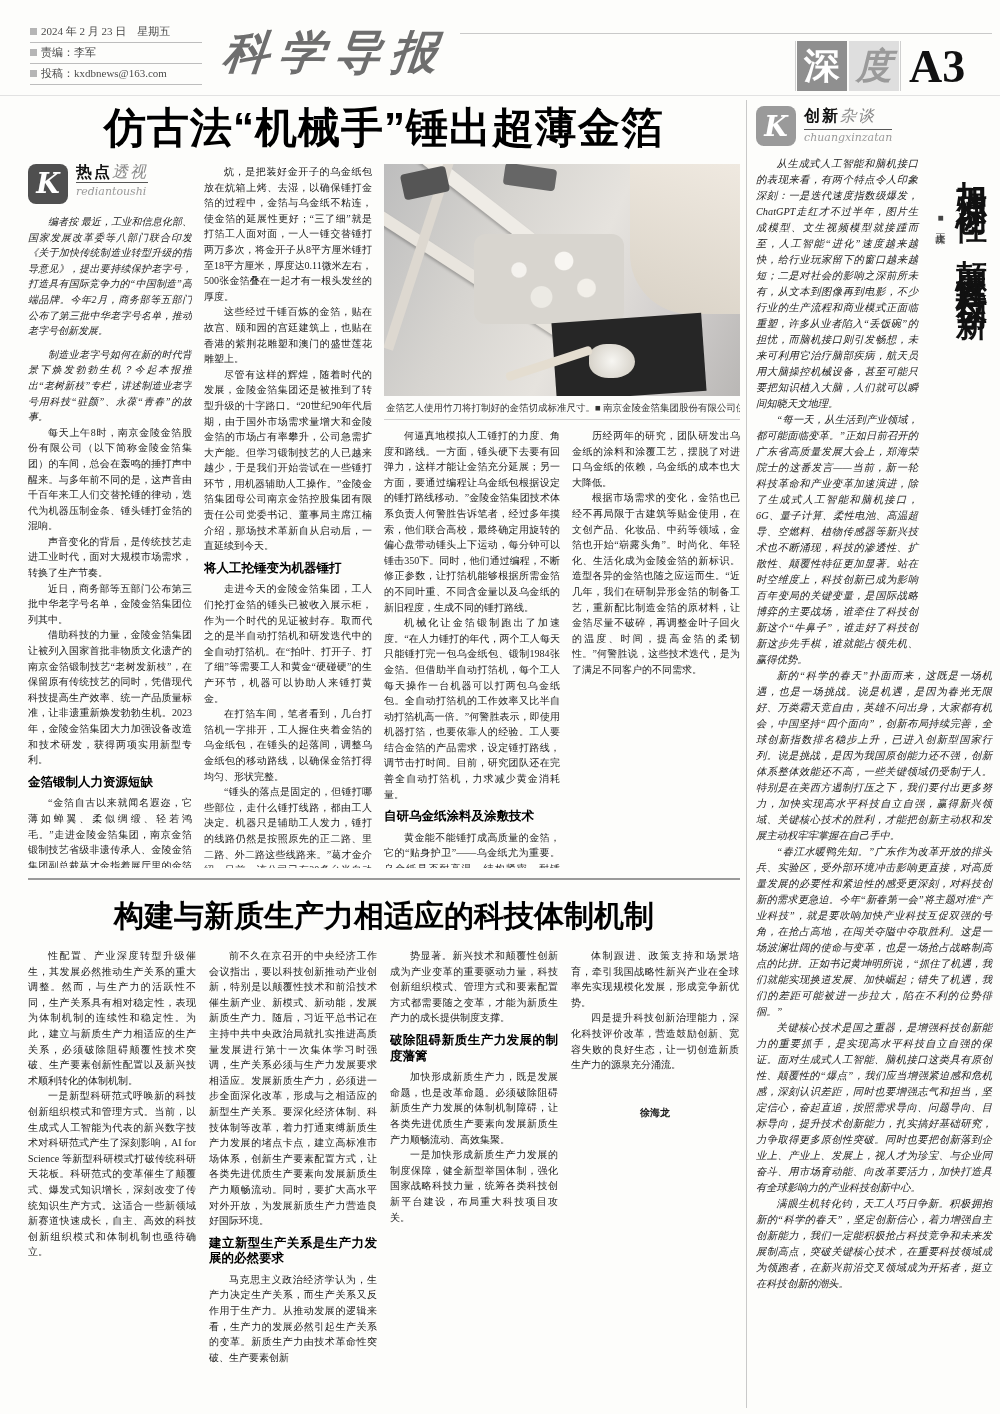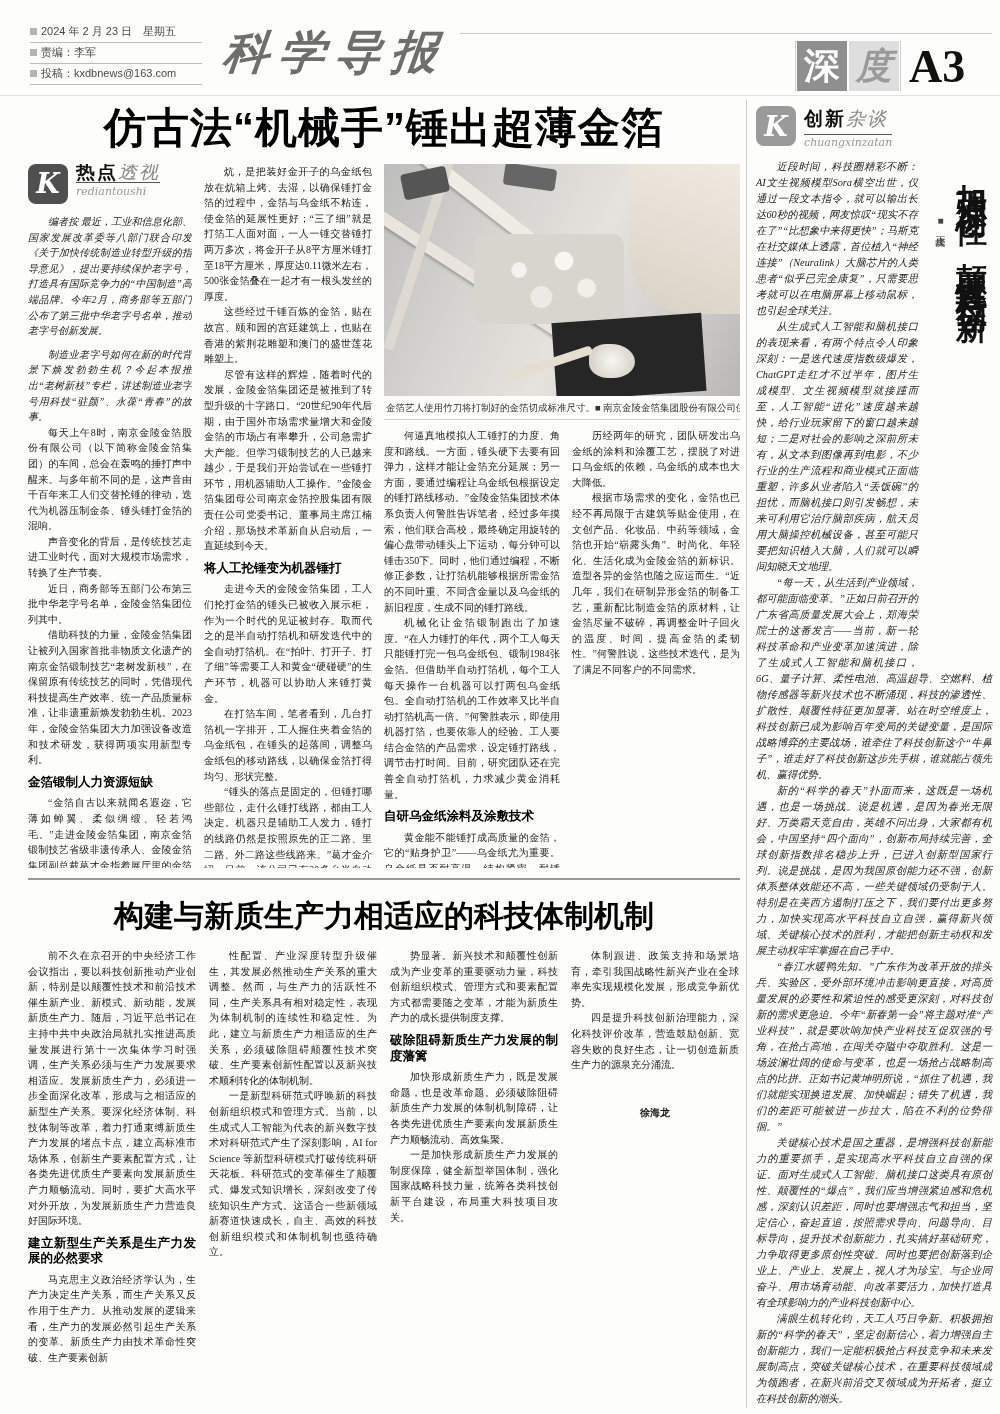--- a/index.html
+++ b/index.html
@@ -5,21 +5,21 @@
   * { margin:0; padding:0; box-sizing:border-box; }
   html,body { width:1000px; }
   body {
     width:1000px; height:1414px; position:relative;
     background:#fdfdfb; color:#1b1b1b;
     font-family:"Liberation Serif", serif;
     overflow:hidden;
   }
   .hairline { background:#c9c9c9; position:absolute; }
   
-  #header-left { position:absolute; left:30px; top:22px; width:172px; font-size:11px; color:#4a4a4a; font-family:Liberation Sans, sans-serif;}
+  #header-left { position:absolute; left:30px; top:22px; width:172px; font-size:11px; color:#4a4a4a; font-family:Liberation Serif, serif;}
   #header-left .hl-row { border-bottom:1px solid #bdbdbd; padding:2px 0 3px 0; white-space:nowrap;}
   .sq { display:inline-block; width:7px; height:7px; background:#b5b5b5; margin-right:4px;}
   #masthead { position:absolute; left:170px; top:22px; width:330px; text-align:center;
     font-size:46px; color:#6e6e6e; font-family:"DejaVu Serif", serif; font-style:italic;
     letter-spacing:10px; transform:skewX(-6deg); font-weight:bold;}
   #header-rule-top { left:460px; top:33px; width:532px; height:1px; }
   #page-flag { position:absolute; left:795px; top:40px; height:52px; display:flex; align-items:center; }
   .flag-vline { width:1px; height:50px; background:#cfcfcf; }
   .flag-block { width:50px; height:50px; display:flex; align-items:center; justify-content:center; font-size:36px; font-weight:bold; margin:0 1px;}
   .flag-dark { background:#8f8f8f; color:#ffffff; font-family:"Liberation Sans", sans-serif;}
@@ -42,21 +42,21 @@
   .kai { font-style:italic; color:#222;margin-top:8px; }
   h4.sub { font-family:"Liberation Sans", sans-serif; font-size:12.5px; margin:7px 0 5px 0; color:#000;}
   p.author { text-align:center; font-weight:bold; font-family:"Liberation Sans", sans-serif; text-indent:0;margin-top:32px;}
   
   .kicker { display:flex; align-items:flex-start; margin-bottom:10px; }
   .kblock { width:40px; height:40px; border-radius:8px; color:#fff; display:flex; align-items:center; justify-content:center;
     font-family:"DejaVu Serif", serif; font-style:italic; font-weight:bold; font-size:27px; flex:none;}
   .kblock.dark { background:#4f4f4f; }
   .kblock.gray { background:#9a9a9a; }
   .ktext { margin-left:8px; }
-  .ktitle { font-size:19px; letter-spacing:2px; border-bottom:1.5px solid #555; padding-bottom:2px; white-space:nowrap;}
+  .ktitle { font-size:16px; letter-spacing:2px; border-bottom:1.5px solid #555; padding-bottom:2px; white-space:nowrap;}
   .ktitle .b { font-family:"Liberation Sans", sans-serif; font-weight:bold; color:#111;}
   .ktitle .k { font-family:"DejaVu Serif", serif; font-style:italic; color:#8a8a8a;}
   .kpinyin { font-family:"DejaVu Serif", serif; font-style:italic; font-size:11px; color:#9a9a9a; margin-top:1px;}
   
   #photo { position:relative; width:356px; height:232px; overflow:hidden;
     background:linear-gradient(115deg,#bdbdbd 0%,#d6d4d0 30%,#e6e3de 55%,#cfcccb 80%,#b9b7b5 100%); }
   .ph { position:absolute; }
   #photo-caption { font-size:9.5px; color:#333; padding:6px 2px 4px 2px; border-bottom:1px solid #d0d0d0; margin-bottom:8px; white-space:nowrap;}
   
   #mid-rule { left:28px; top:878px; width:712px; height:2px; background:#9a9a9a;}
@@ -158,27 +158,27 @@
           </div>
       </div>
     </div>
   </div>
 </div>
 
 <div class="hairline" id="mid-rule"></div>
 <h2 id="a2-headline">构建与新质生产力相适应的科技体制机制</h2>
 <div id="a2-cols">
   <div class="ncol">
+      <p class="para">性配置、产业深度转型升级催生，其发展必然推动生产关系的重大调整。然而，与生产力的活跃性不同，生产关系具有相对稳定性，表现为体制机制的连续性和稳定性。为此，建立与新质生产力相适应的生产关系，必须破除阻碍颠覆性技术突破、生产要素创新性配置以及新兴技术顺利转化的体制机制。</p>
+      <p class="para">一是新型科研范式呼唤新的科技创新组织模式和管理方式。当前，以生成式人工智能为代表的新兴数字技术对科研范式产生了深刻影响，AI for Science 等新型科研模式打破传统科研天花板。科研范式的变革催生了颠覆式、爆发式知识增长，深刻改变了传统知识生产方式。这适合一些新领域新赛道快速成长，自主、高效的科技创新组织模式和体制机制也亟待确立。</p>
+    </div>
+  <div class="ncol">
       <p class="para">前不久在京召开的中央经济工作会议指出，要以科技创新推动产业创新，特别是以颠覆性技术和前沿技术催生新产业、新模式、新动能，发展新质生产力。随后，习近平总书记在主持中共中央政治局就扎实推进高质量发展进行第十一次集体学习时强调，生产关系必须与生产力发展要求相适应。发展新质生产力，必须进一步全面深化改革，形成与之相适应的新型生产关系。要深化经济体制、科技体制等改革，着力打通束缚新质生产力发展的堵点卡点，建立高标准市场体系，创新生产要素配置方式，让各类先进优质生产要素向发展新质生产力顺畅流动。同时，要扩大高水平对外开放，为发展新质生产力营造良好国际环境。</p>
       <h4 class="sub">建立新型生产关系是生产力发展的必然要求</h4>
       <p class="para">马克思主义政治经济学认为，生产力决定生产关系，而生产关系又反作用于生产力。从推动发展的逻辑来看，生产力的发展必然引起生产关系的变革。新质生产力由技术革命性突破、生产要素创新</p>
-    </div>
-  <div class="ncol">
-      <p class="para">性配置、产业深度转型升级催生，其发展必然推动生产关系的重大调整。然而，与生产力的活跃性不同，生产关系具有相对稳定性，表现为体制机制的连续性和稳定性。为此，建立与新质生产力相适应的生产关系，必须破除阻碍颠覆性技术突破、生产要素创新性配置以及新兴技术顺利转化的体制机制。</p>
-      <p class="para">一是新型科研范式呼唤新的科技创新组织模式和管理方式。当前，以生成式人工智能为代表的新兴数字技术对科研范式产生了深刻影响，AI for Science 等新型科研模式打破传统科研天花板。科研范式的变革催生了颠覆式、爆发式知识增长，深刻改变了传统知识生产方式。这适合一些新领域新赛道快速成长，自主、高效的科技创新组织模式和体制机制也亟待确立。</p>
     </div>
   <div class="ncol">
       <p class="para">势显著。新兴技术和颠覆性创新成为产业变革的重要驱动力量，科技创新组织模式、管理方式和要素配置方式都需要随之变革，才能为新质生产力的成长提供制度支撑。</p>
       <h4 class="sub">破除阻碍新质生产力发展的制度藩篱</h4>
       <p class="para">加快形成新质生产力，既是发展命题，也是改革命题。必须破除阻碍新质生产力发展的体制机制障碍，让各类先进优质生产要素向发展新质生产力顺畅流动、高效集聚。</p>
       <p class="para">一是加快形成新质生产力发展的制度保障，健全新型举国体制，强化国家战略科技力量，统筹各类科技创新平台建设，布局重大科技项目攻关。</p>
     </div>
   <div class="ncol">
       <p class="para">体制跟进、政策支持和场景培育，牵引我国战略性新兴产业在全球率先实现规模化发展，形成竞争新优势。</p>
       <p class="para">四是提升科技创新治理能力，深化科技评价改革，营造鼓励创新、宽容失败的良好生态，让一切创造新质生产力的源泉充分涌流。</p>
@@ -196,21 +196,20 @@
       <div class="kpinyin">chuangxinzatan</div>
     </div>
   </div>
 
   <div id="opinion-body">
     <div id="op-float">
       <div id="op-author">■ 王庆峰</div>
       <div id="op-vhead">加强原创性、颠覆性科技创新</div>
     </div>
     <div>
-        <p class="para">近段时间，科技圈精彩不断：AI文生视频模型Sora横空出世，仅通过一段文本指令，就可以输出长达60秒的视频，网友惊叹“现实不存在了”“比想象中来得更快”；马斯克在社交媒体上透露，首位植入“神经连接”（Neuralink）大脑芯片的人类患者“似乎已完全康复”，只需要思考就可以在电脑屏幕上移动鼠标，也引起全球关注。</p>
         <p class="para">从生成式人工智能和脑机接口的表现来看，有两个特点令人印象深刻：一是迭代速度指数级爆发，ChatGPT走红才不过半年，图片生成模型、文生视频模型就接踵而至，人工智能“进化”速度越来越快，给行业玩家留下的窗口越来越短；二是对社会的影响之深前所未有，从文本到图像再到电影，不少行业的生产流程和商业模式正面临重塑，许多从业者陷入“丢饭碗”的担忧，而脑机接口则引发畅想，未来可利用它治疗脑部疾病，航天员用大脑操控机械设备，甚至可能只要把知识植入大脑，人们就可以瞬间知晓天文地理。</p>
         <p class="para">“每一天，从生活到产业领域，都可能面临变革。”正如日前召开的广东省高质量发展大会上，郑海荣院士的这番发言——当前，新一轮科技革命和产业变革加速演进，除了生成式人工智能和脑机接口，6G、量子计算、柔性电池、高温超导、空燃料、植物传感器等新兴技术也不断涌现，科技的渗透性、扩散性、颠覆性特征更加显著。站在时空维度上，科技创新已成为影响百年变局的关键变量，是国际战略博弈的主要战场，谁牵住了科技创新这个“牛鼻子”，谁走好了科技创新这步先手棋，谁就能占领先机、赢得优势。</p>
         <p class="para">新的“科学的春天”扑面而来，这既是一场机遇，也是一场挑战。说是机遇，是因为春光无限好、万类霜天竞自由，英雄不问出身，大家都有机会，中国坚持“四个面向”，创新布局持续完善，全球创新指数排名稳步上升，已进入创新型国家行列。说是挑战，是因为我国原创能力还不强，创新体系整体效能还不高，一些关键领域仍受制于人。特别是在美西方遏制打压之下，我们要付出更多努力，加快实现高水平科技自立自强，赢得新兴领域、关键核心技术的胜利，才能把创新主动权和发展主动权牢牢掌握在自己手中。</p>
         <p class="para">“春江水暖鸭先知。”广东作为改革开放的排头兵、实验区，受外部环境冲击影响更直接，对高质量发展的必要性和紧迫性的感受更深刻，对科技创新的需求更急迫。今年“新春第一会”将主题对准“产业科技”，就是要吹响加快产业科技互促双强的号角，在抢占高地，在闯关夺隘中夺取胜利。这是一场波澜壮阔的使命与变革，也是一场抢占战略制高点的比拼。正如书记黄坤明所说，“抓住了机遇，我们就能实现换道发展、加快崛起；错失了机遇，我们的差距可能被进一步拉大，陷在不利的位势徘徊。”</p>
         <p class="para">关键核心技术是国之重器，是增强科技创新能力的重要抓手，是实现高水平科技自立自强的保证。面对生成式人工智能、脑机接口这类具有原创性、颠覆性的“爆点”，我们应当增强紧迫感和危机感，深刻认识差距，同时也要增强志气和担当，坚定信心，奋起直追，按照需求导向、问题导向、目标导向，提升技术创新能力，扎实搞好基础研究，力争取得更多原创性突破。同时也要把创新落到企业上、产业上、发展上，视人才为珍宝、与企业同奋斗、用市场育动能、向改革要活力，加快打造具有全球影响力的产业科技创新中心。</p>
         <p class="para">满眼生机转化钧，天工人巧日争新。积极拥抱新的“科学的春天”，坚定创新信心，着力增强自主创新能力，我们一定能积极抢占科技竞争和未来发展制高点，突破关键核心技术，在重要科技领域成为领跑者，在新兴前沿交叉领域成为开拓者，挺立在科技创新的潮头。</p>
       </div>
   </div>
 
 </div>

